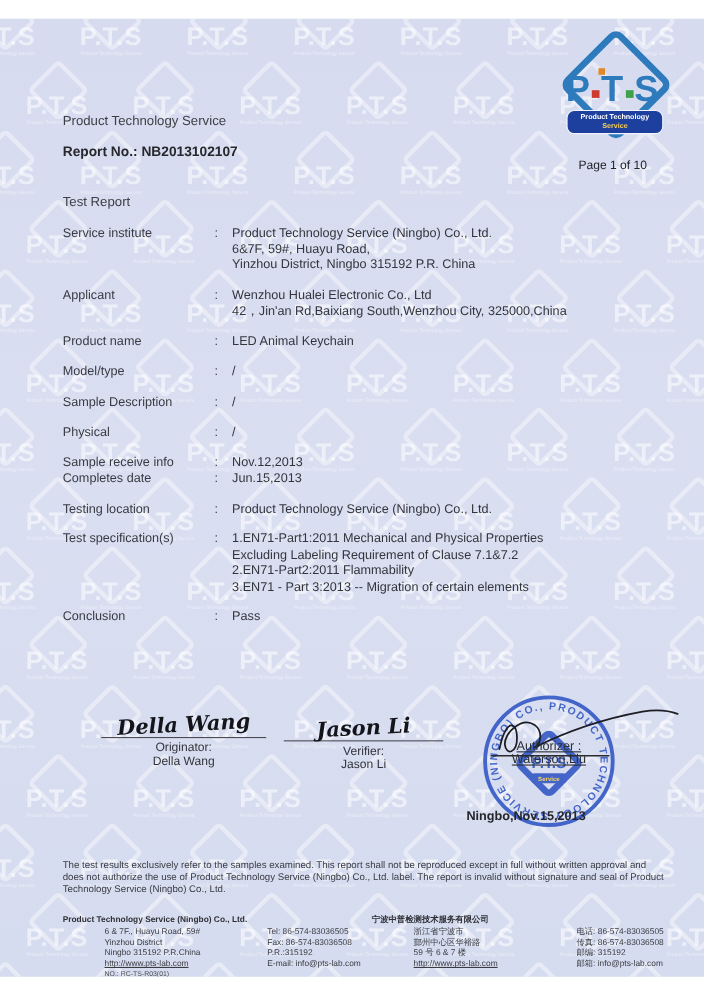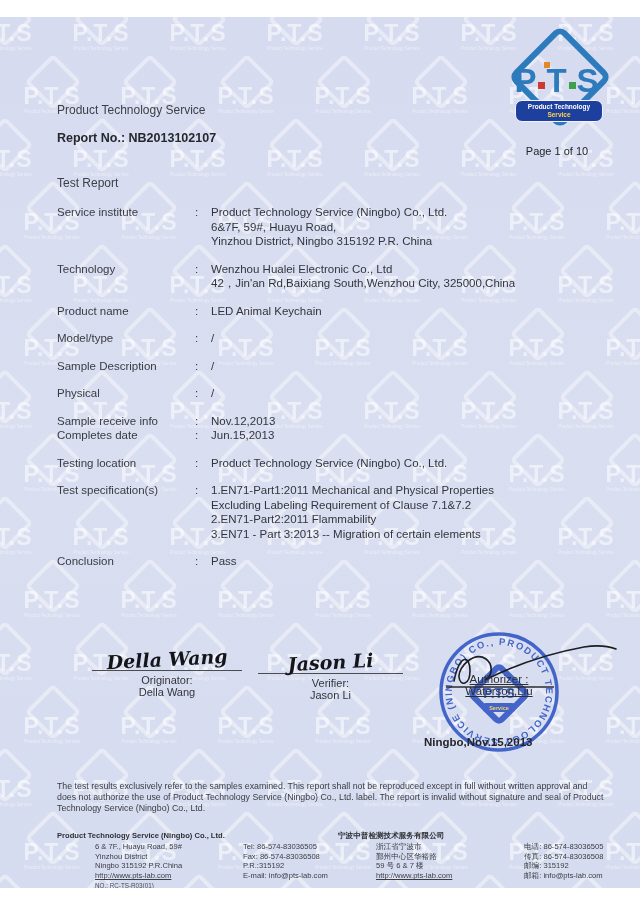--- a/index.html
+++ b/index.html
@@ -631,21 +631,21 @@
       <div class="frow">
         <div class="lbl">Service institute</div>
         <div class="col">:</div>
         <div class="val">
           <div>Product Technology Service (Ningbo) Co., Ltd.</div>
           <div>6&amp;7F, 59#, Huayu Road,</div>
           <div>Yinzhou District, Ningbo 315192  P.R. China</div>
         </div>
       </div>
       <div class="frow">
-        <div class="lbl">Technology</div>
+        <div class="lbl">Applicant</div>
         <div class="col">:</div>
         <div class="val">
           <div>Wenzhou Hualei Electronic Co., Ltd</div>
           <div>42，Jin'an Rd,Baixiang South,Wenzhou City, 325000,China</div>
         </div>
       </div>
       <div class="frow">
         <div class="lbl">Product name</div>
         <div class="col">:</div>
         <div class="val">

